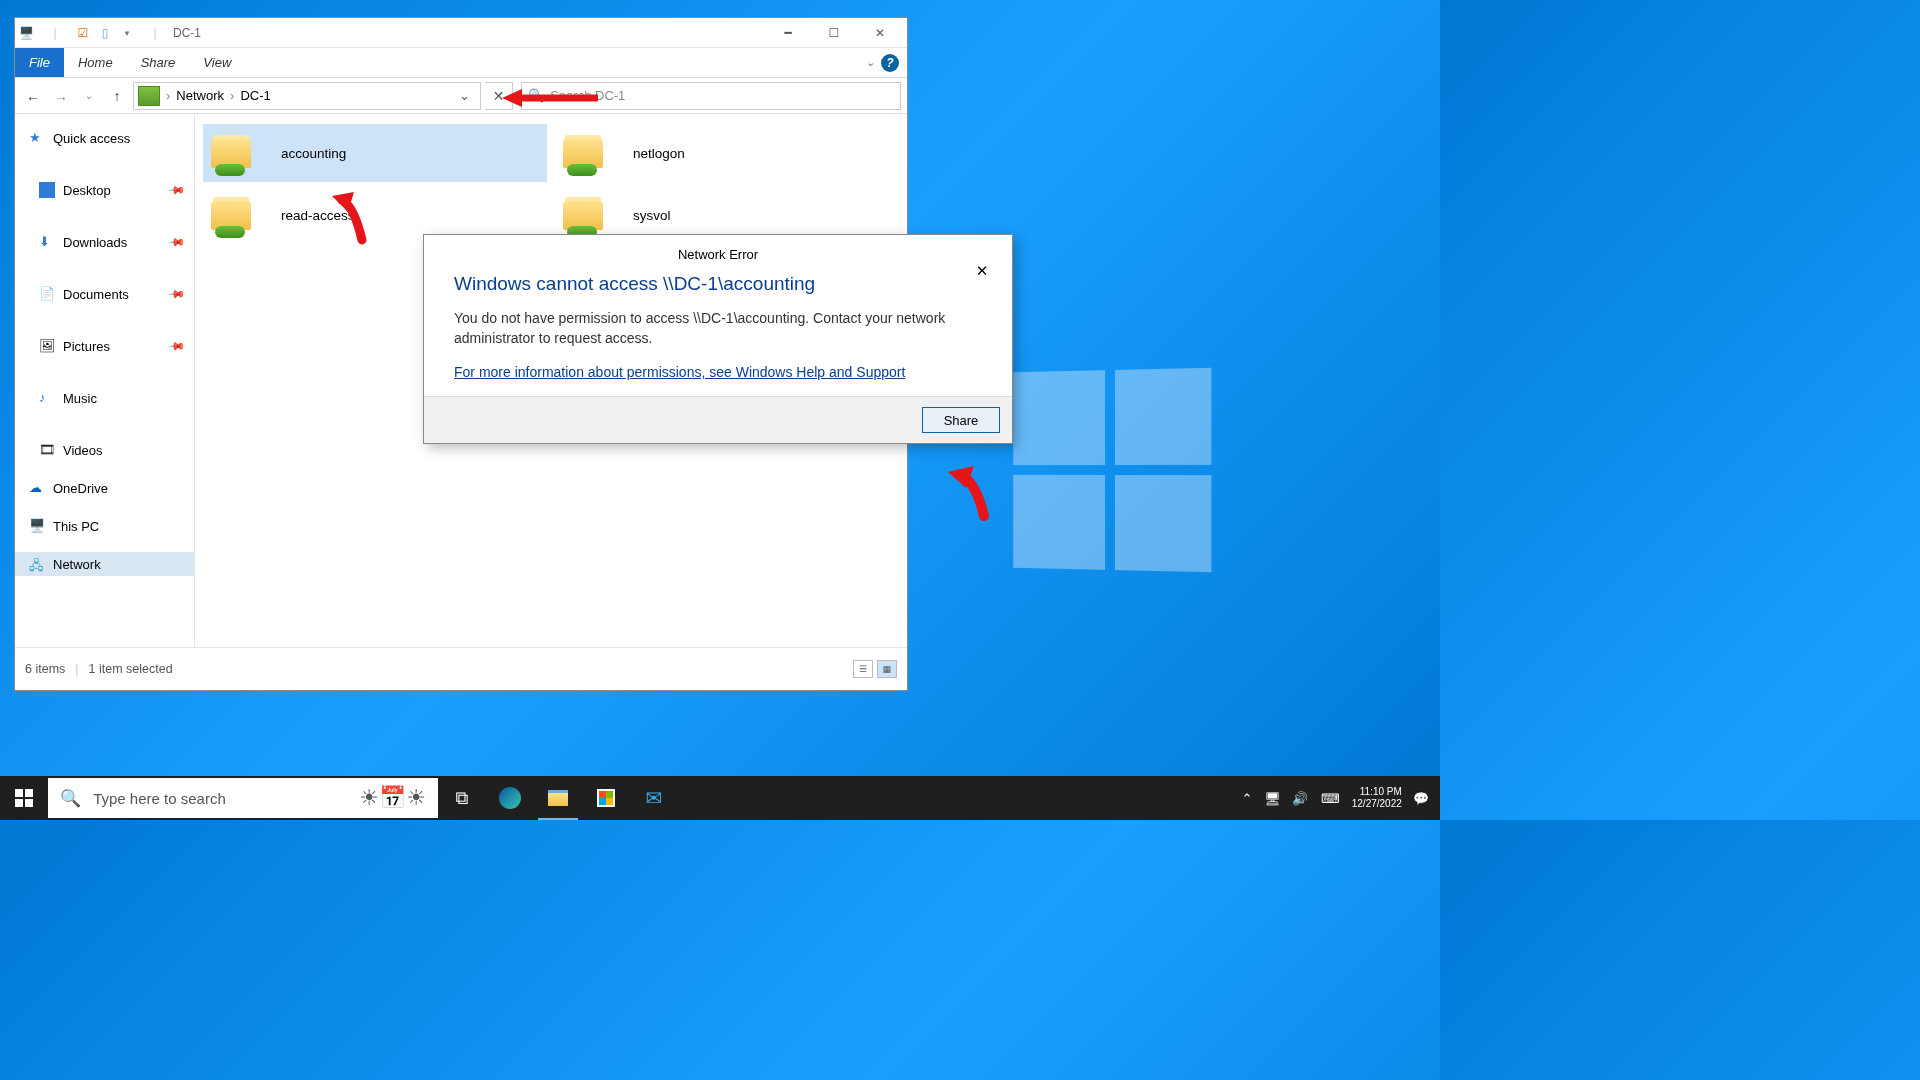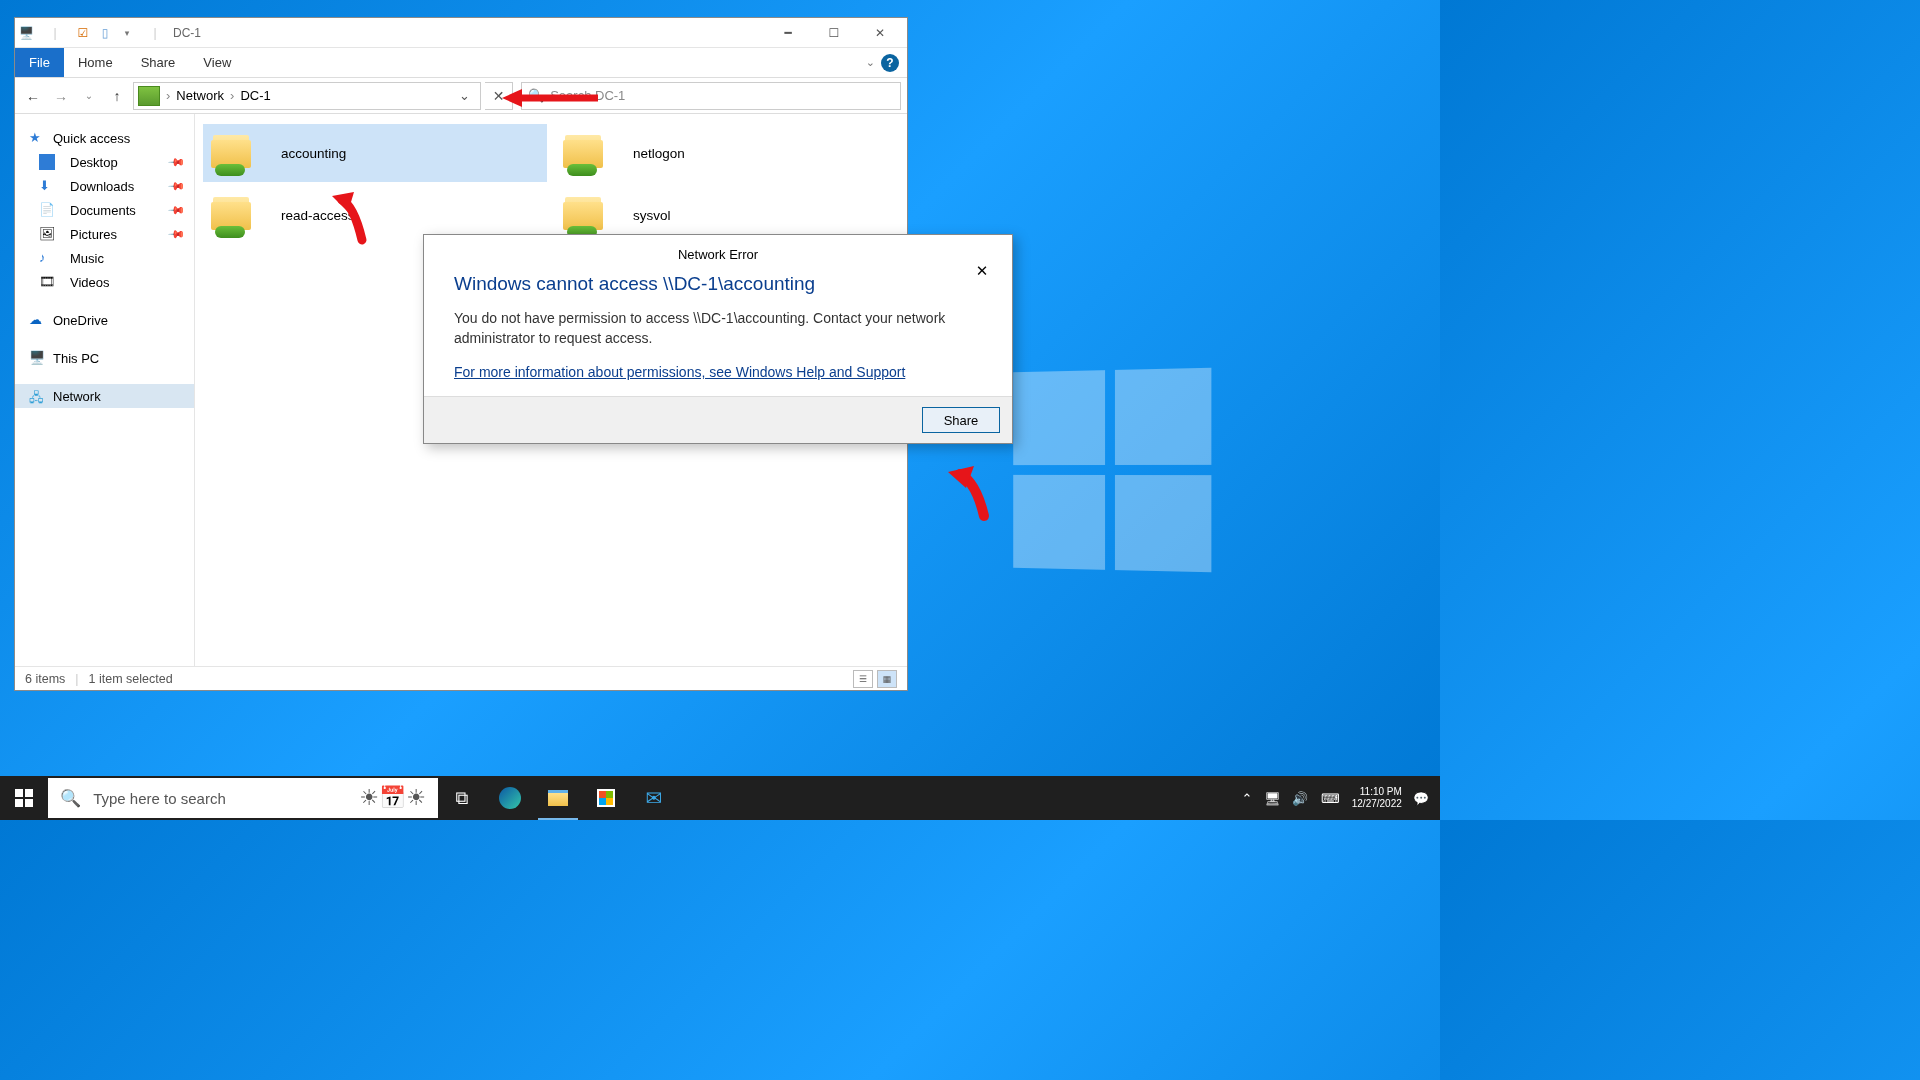--- a/index.html
+++ b/index.html
@@ -16,57 +16,57 @@
   background: #fff; border: 1px solid #8a8a8a; display: flex; flex-direction: column;
 }
 .titlebar { height: 30px; display: flex; align-items: center; padding: 0 4px; background: #fff; border-bottom: 1px solid #e5e5e5; font-size: 12px; color: #666; }
 .titlebar .tb-icons { display: flex; gap: 6px; align-items: center; }
 .titlebar .tb-icons span { width: 16px; height: 16px; display: inline-flex; align-items: center; justify-content: center; }
 .tb-sep { color: #ccc; margin: 0 6px; }
 .tb-title { margin-left: 4px; }
 .tb-winctrl { margin-left: auto; display: flex; }
 .tb-winctrl div { width: 46px; height: 28px; display: flex; align-items: center; justify-content: center; font-size: 12px; color: #555; cursor: pointer; }
 
-.ribbon-tabs { height: 30px; display: flex; align-items: stretch; border-bottom: 1px solid #ddd; font-size: 13px; }
+.ribbon-tabs { height: 30px; display: flex; align-items: stretch; border-bottom: 1px solid #ddd; font-size: 13px; font-style: italic; }
 .ribbon-tabs .tab { padding: 0 14px; display: flex; align-items: center; color: #333; cursor: pointer; }
 .ribbon-tabs .tab.file { background: #1a6fca; color: #fff; }
 .ribbon-expand { margin-left: auto; display: flex; align-items: center; gap: 6px; padding-right: 8px; }
 .ribbon-expand .chev { font-size: 11px; color: #777; }
 .ribbon-expand .help { width: 18px; height: 18px; border-radius: 50%; background: #0a64a0; color: #fff; display: flex; align-items: center; justify-content: center; font-size: 12px; font-weight: bold; }
 
 .navbar { height: 36px; display: flex; align-items: center; border-bottom: 1px solid #ddd; padding: 3px 6px; gap: 4px; }
 .navbtn { width: 24px; height: 24px; display: flex; align-items: center; justify-content: center; color: #888; font-size: 14px; cursor: pointer; }
 .navbtn.active { color: #333; }
 .addrbar { flex: 1; height: 28px; border: 1px solid #ccc; display: flex; align-items: center; padding: 0 4px; font-size: 13px; position: relative; }
 .addrbar .pc-icon { width: 22px; height: 20px; margin-right: 4px; background: linear-gradient(#7fc241,#5a9a2e); border: 1px solid #4a8a1e; display: inline-block; }
 .addrbar .crumb { padding: 0 4px; cursor: pointer; }
 .addrbar .sep { color: #888; padding: 0 2px; }
 .addrbar .drop { margin-left: auto; padding: 0 6px; color: #555; cursor: pointer; }
 .refreshbtn { width: 28px; height: 28px; border: 1px solid #ccc; border-left: none; display: flex; align-items: center; justify-content: center; color: #555; cursor: pointer; font-size: 14px; }
 .searchbar { width: 380px; height: 28px; border: 1px solid #ccc; margin-left: 4px; display: flex; align-items: center; padding: 0 6px; color: #888; font-size: 13px; }
 .searchbar .sicon { margin-right: 6px; font-size: 13px; }
 
 .body { flex: 1; display: flex; overflow: hidden; }
 .sidebar { width: 180px; border-right: 1px solid #e5e5e5; padding: 12px 0; font-size: 13px; overflow: auto; }
-.side-item { padding: 4px 10px 4px 24px; display: flex; align-items: center; gap: 15px; cursor: pointer; position: relative; }
+.side-item { padding: 4px 10px 4px 24px; display: flex; align-items: center; gap: 8px; cursor: pointer; position: relative; margin-top: 28px; }
 .side-item .pin { position: absolute; right: 10px; color: #888; font-size: 11px; transform: rotate(45deg); }
 .side-icon { width: 16px; height: 16px; display: inline-block; flex-shrink: 0; }
 .side-group { padding: 4px 10px 4px 14px; display: flex; align-items: center; gap: 8px; cursor: pointer; }
 .side-gap { height: 14px; }
 
 .content { flex: 1; padding: 10px 8px; position: relative; }
 .folder-grid { display: grid; grid-template-columns: 1fr 1fr; gap: 4px 8px; align-content: start; }
 .folder-item { height: 58px; display: flex; align-items: center; gap: 28px; padding: 4px 8px; cursor: pointer; font-size: 13.5px; }
 .folder-item.selected { background: #cde3f8; }
 .folder-icon { width: 42px; height: 42px; position: relative; }
 .folder-icon .fback { position: absolute; top: 3px; left: 2px; width: 36px; height: 30px; background: linear-gradient(#ffe9a6,#f7d16b); border-radius: 2px 2px 0 0; }
 .folder-icon .ffront { position: absolute; top: 8px; left: 0; width: 40px; height: 28px; background: linear-gradient(#ffe08a,#f0c04a); border-radius: 2px; }
 .folder-icon .fshare { position: absolute; bottom: -2px; left: 4px; width: 30px; height: 12px; background: linear-gradient(#6abf3a,#3e8e1e); border-radius: 6px; }
 
-.statusbar { height: 24px; border-top: 1px solid #e5e5e5; display: flex; align-items: center; padding: 0 10px; font-size: 12.5px; color: #555; text-align: center; }
+.statusbar { height: 43px; border-top: 1px solid #e5e5e5; display: flex; align-items: center; padding: 0 10px; font-size: 12.5px; color: #555; text-align: center; }
 .statusbar .ssep { color: #ccc; margin: 0 10px; }
 .statusbar .viewbtns { margin-left: auto; display: flex; gap: 4px; }
 .statusbar .viewbtns div { width: 20px; height: 18px; border: 1px solid #bbb; display: flex; align-items: center; justify-content: center; font-size: 9px; cursor: pointer; }
 
 
 .dialog {
   position: absolute; left: 423px; top: 234px; width: 590px; background: #fff;
   border: 1px solid #888; box-shadow: 4px 4px 12px rgba(0,0,0,0.25);
   display: flex; flex-direction: column; font-size: 14px;
 }

